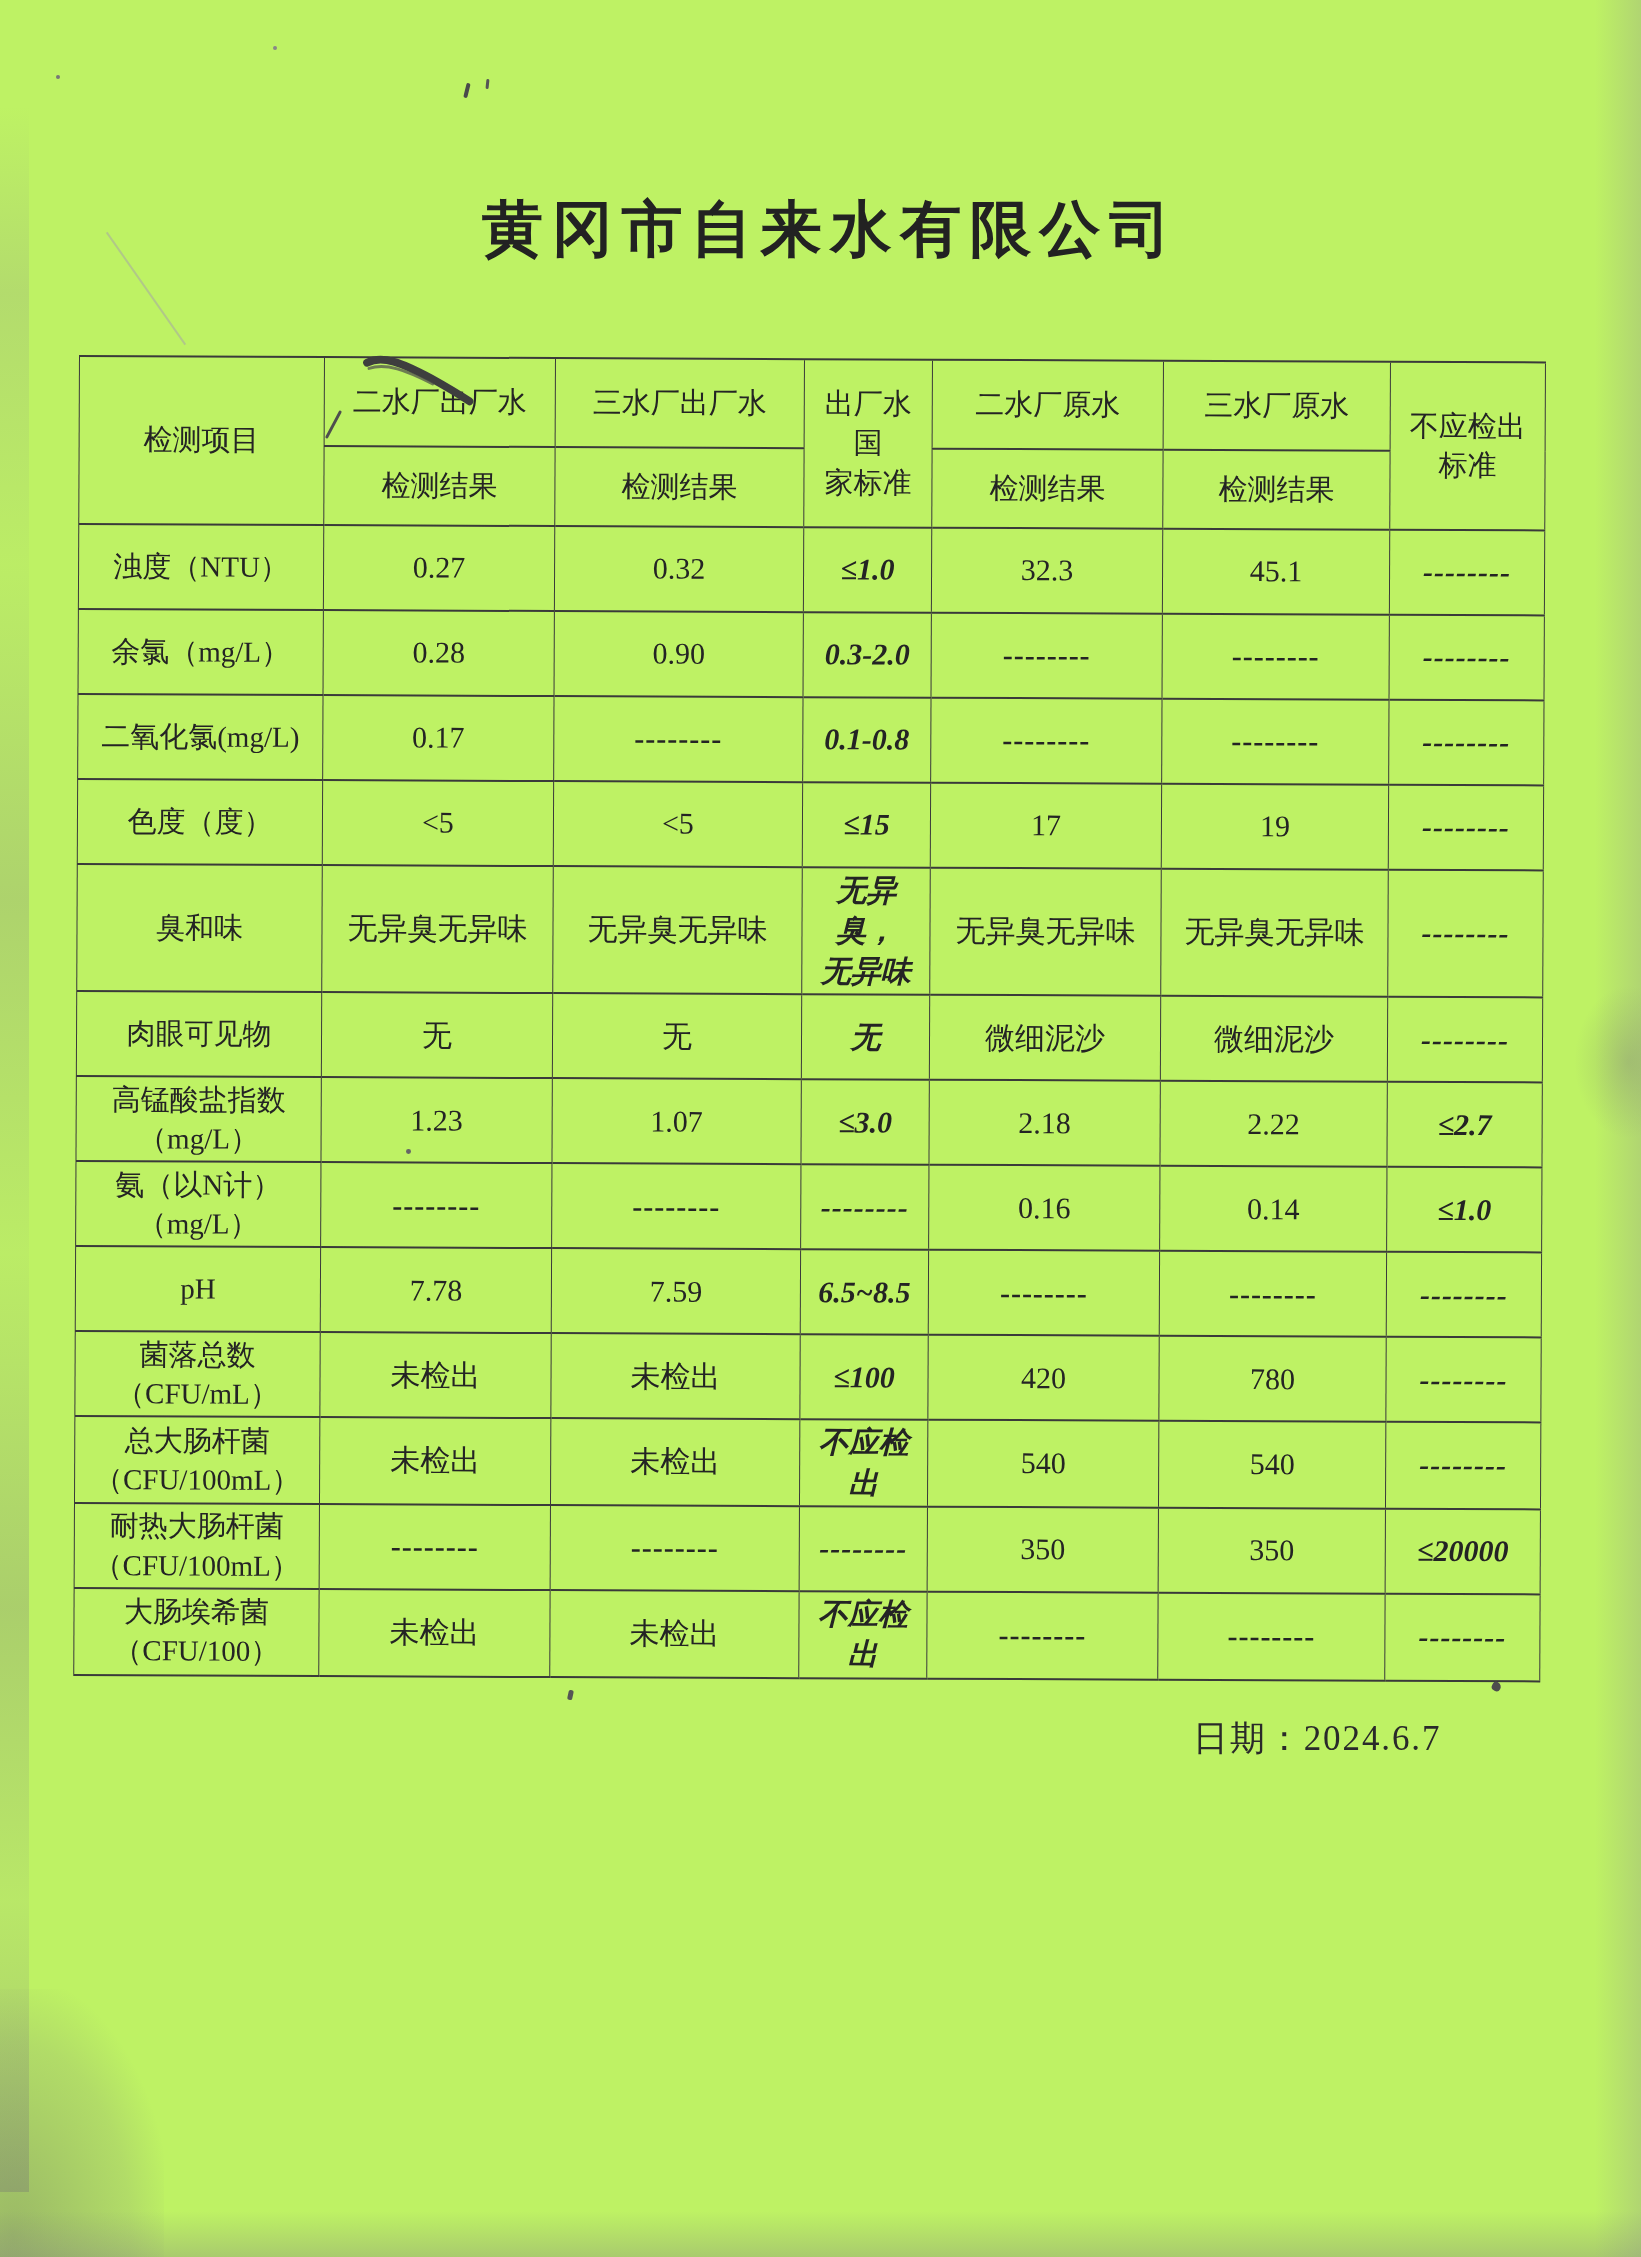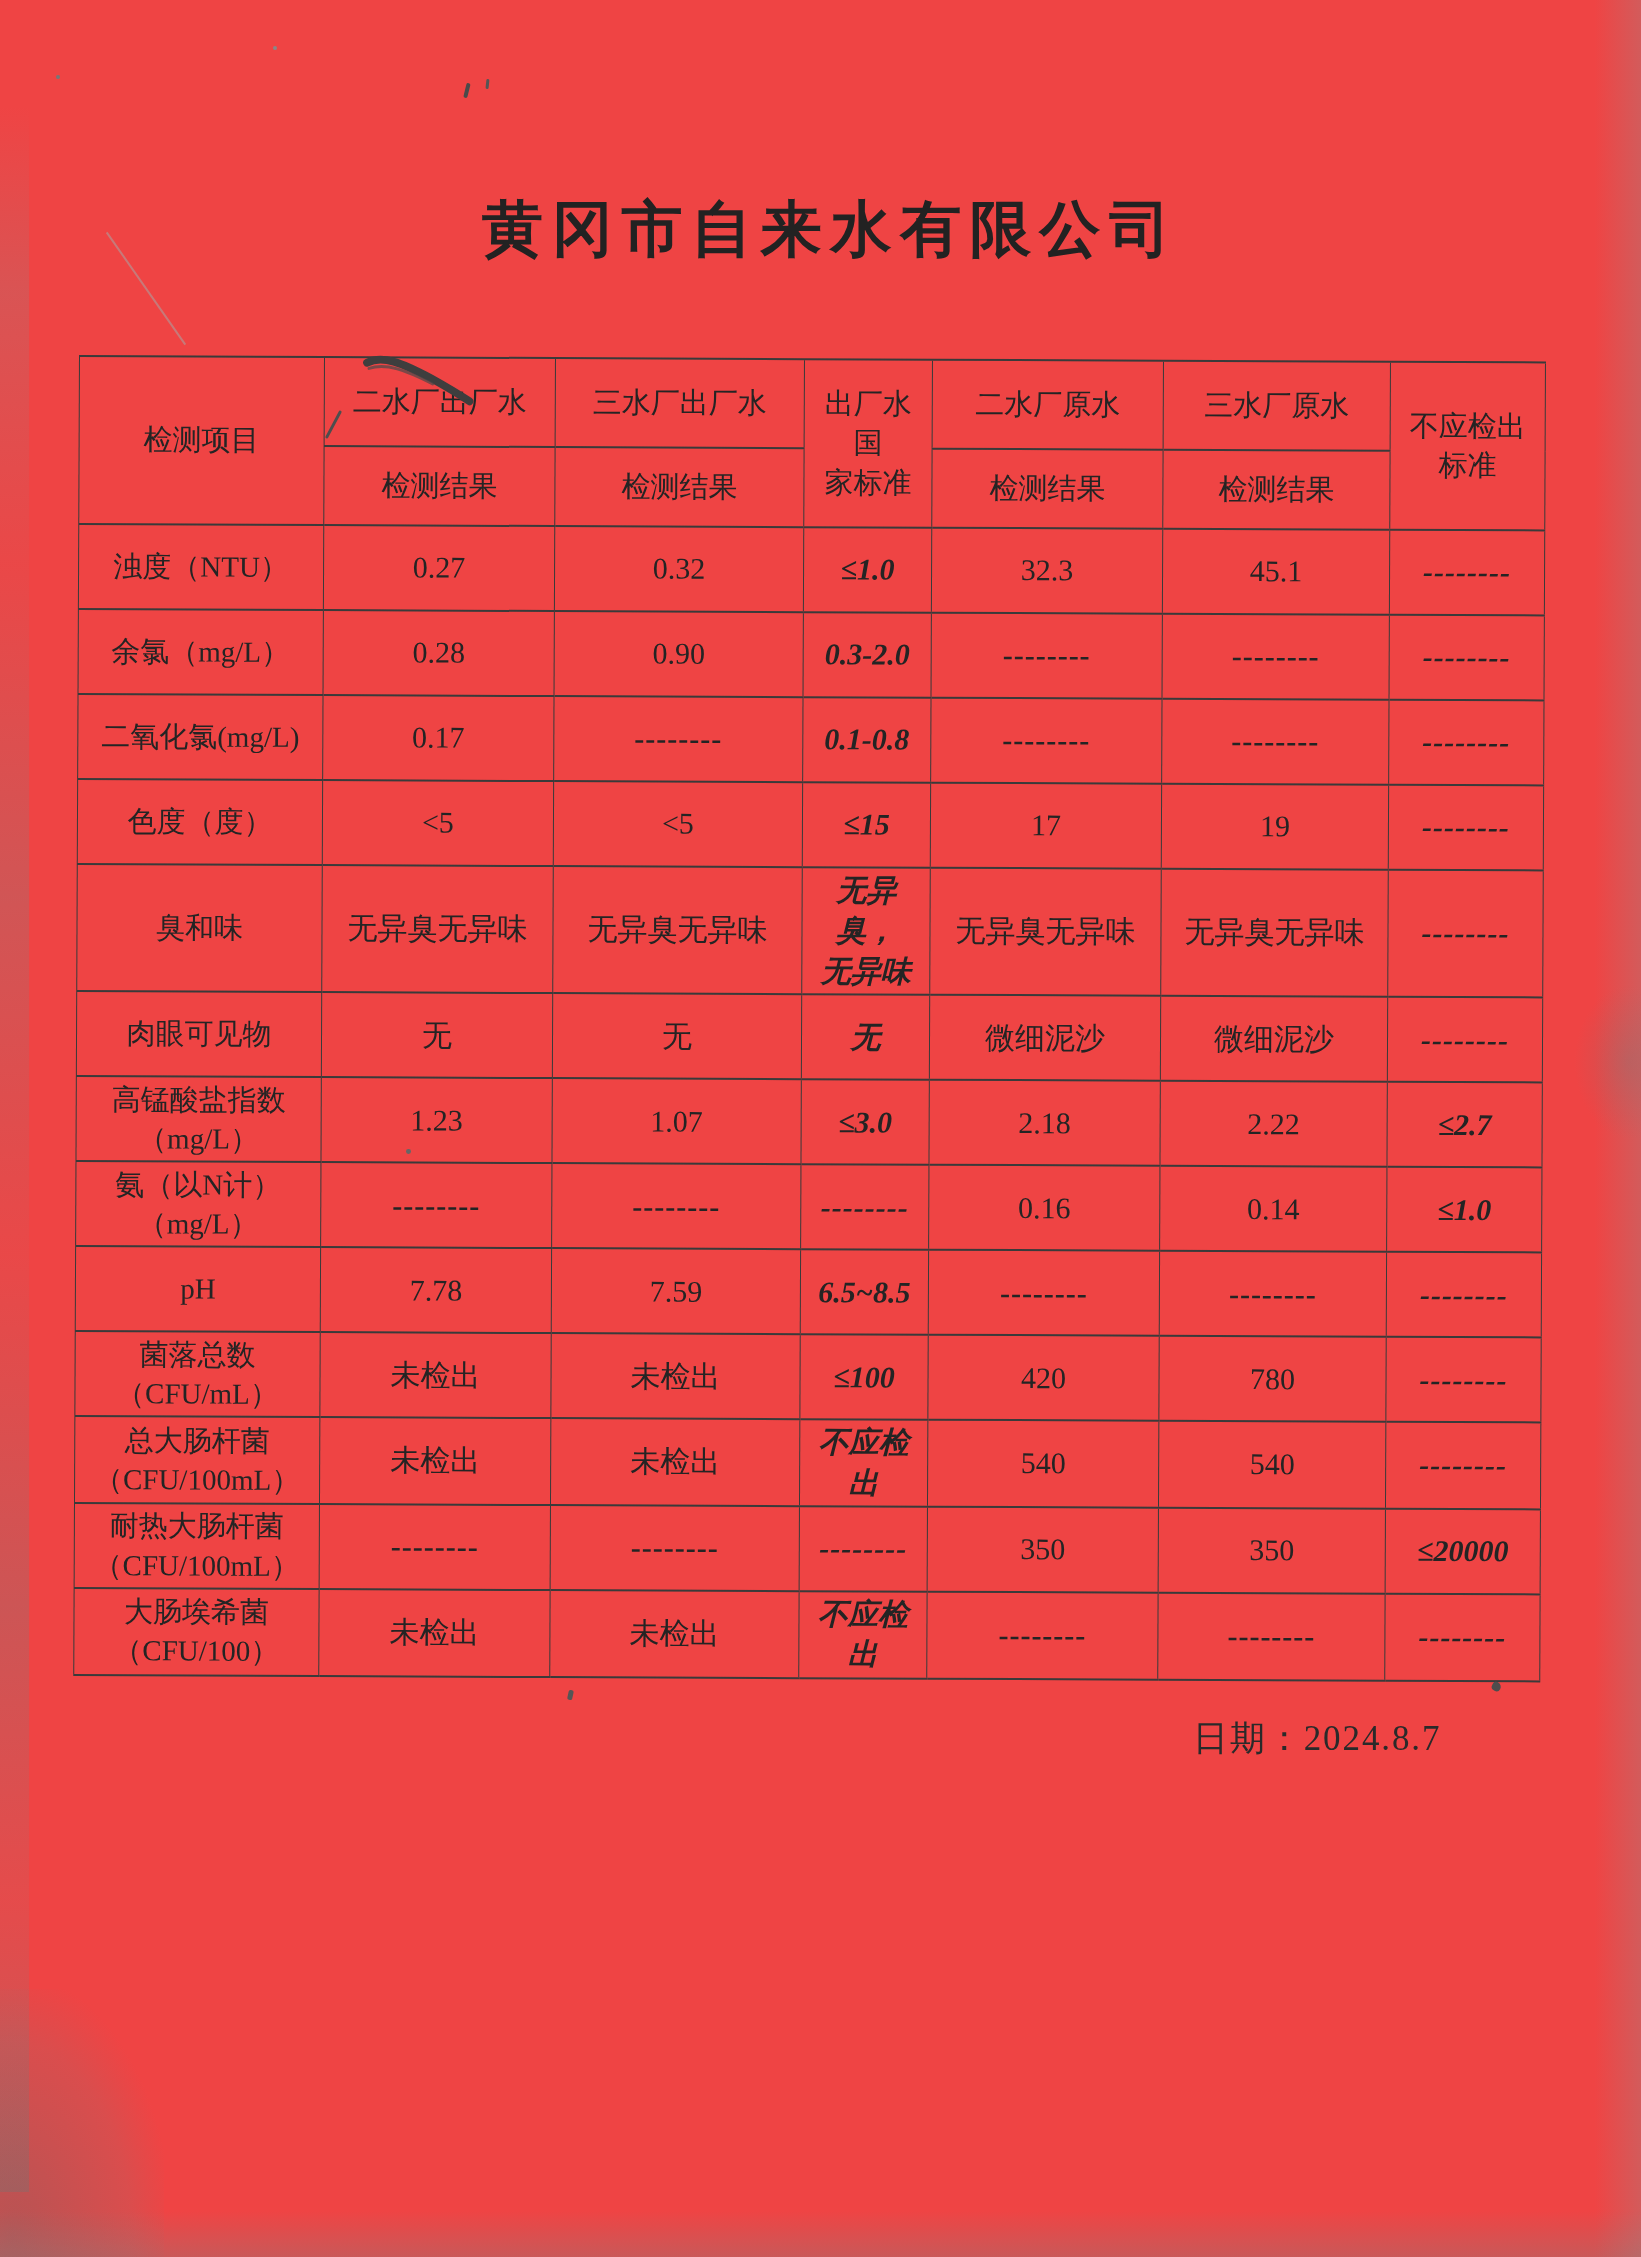--- a/index.html
+++ b/index.html
@@ -1,19 +1,19 @@
 <!DOCTYPE html>
 <html><head>
 <meta charset="utf-8">
 <style>
   html,body{margin:0;padding:0;background:#e8e8e6;}
   .sheet{
     position:relative;
     width:1641px;height:2257px;
-    background:#ef4444;
+    background:#bef264;
     overflow:hidden;
     font-family:"Liberation Serif","DejaVu Serif",serif;
     color:#262626;
   }
   
   .doc-title{
     position:absolute;top:189px;left:0;width:1661px;
     text-align:center;
     font-family:"Liberation Sans","DejaVu Sans",sans-serif;
     font-weight:700;font-size:61px;letter-spacing:8.7px;color:#222;
@@ -253,21 +253,21 @@
           <td>未检出</td>
           <td>不应检出</td>
           <td class="dash">--------</td>
           <td class="dash">--------</td>
           <td class="dash">--------</td>
         </tr>
       </tbody>
     </table>
   </div>
 
-  <div class="doc-date">日期：2024.8.7</div>
+  <div class="doc-date">日期：2024.6.7</div>
 
   <svg class="art pen-scribble" width="126" height="58" viewBox="0 0 130 60">
     <path d="M4 10 C 20 2, 40 10, 70 26 C 88 36, 98 42, 110 50" stroke="#3e3e3e" stroke-width="8" fill="none" stroke-linecap="round"></path>
     <path d="M6 16 C 24 10, 44 18, 72 32" stroke="#4a4a4a" stroke-width="3" fill="none" stroke-linecap="round" opacity="0.7"></path>
   </svg>
   <div class="art pen-tick-a"></div>
   <div class="art pen-tick-b"></div>
   <div class="art check-mark"></div>
   <div class="art scratch"></div>
   <div class="art dot1"></div>

